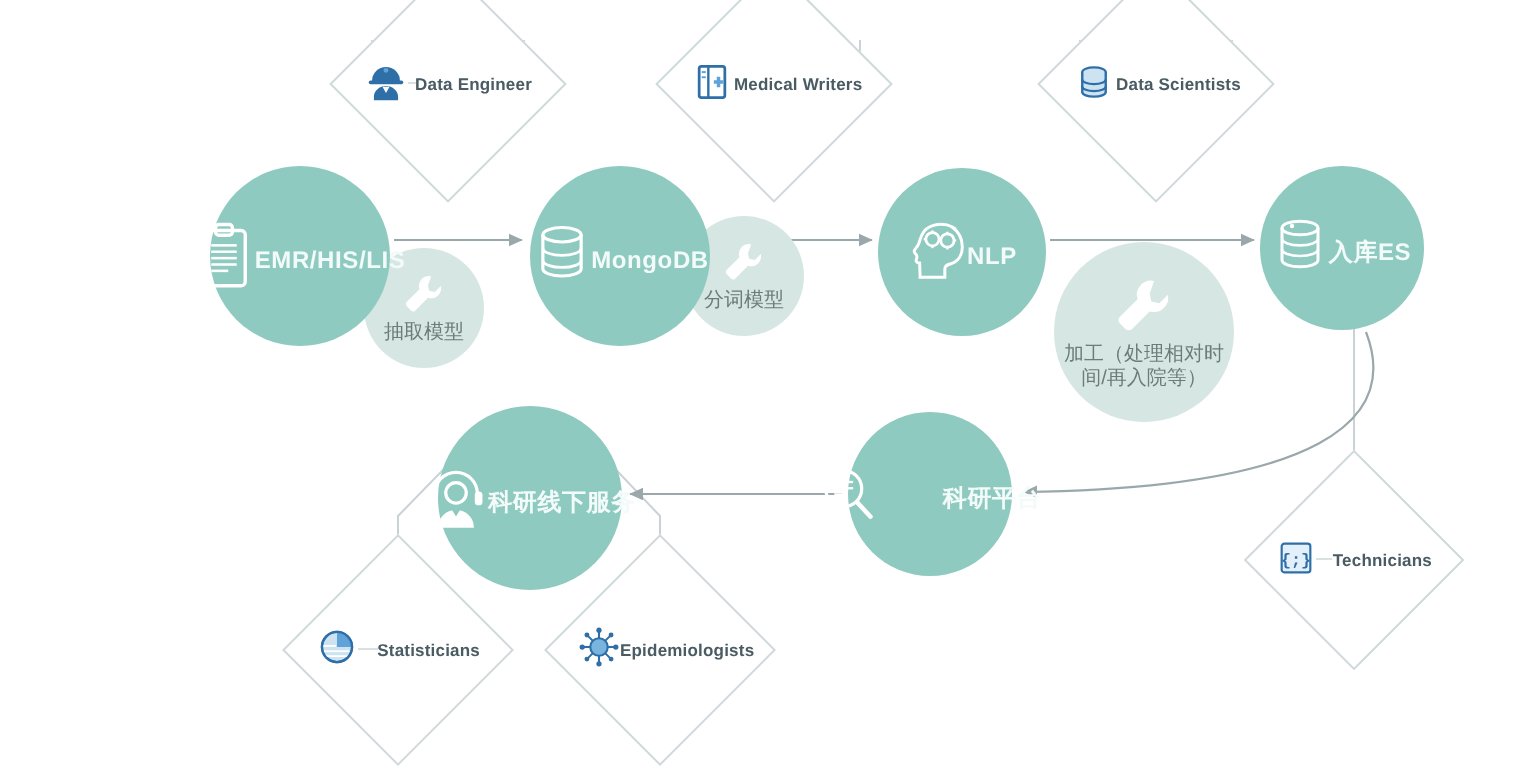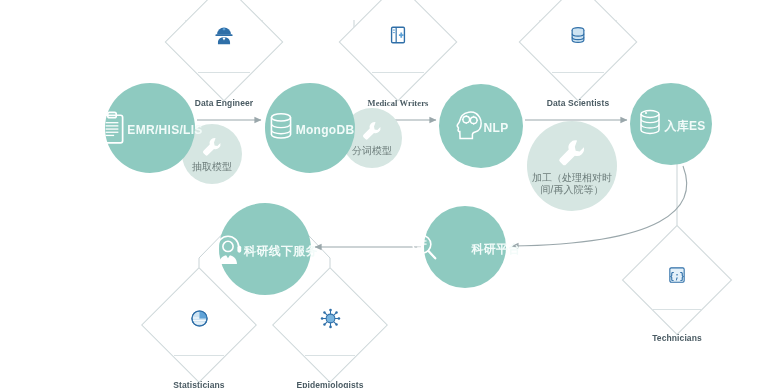--- a/index.html
+++ b/index.html
@@ -43,23 +43,22 @@
   
   .dia{position:absolute;}
   .dia .box{
     position:absolute;left:0;top:0;width:100%;height:100%;
     border:1px solid #cfd8da;
     transform:rotate(45deg);
     box-sizing:border-box;background:#ffffff;
   }
   .dia .inner{
     position:absolute;left:0;top:0;width:100%;height:100%;
-    display:flex;flex-direction:column;align-items:center;
-    justify-content:space-between;
-    margin-top:24px;
+    display:flex;flex-direction:row;align-items:center;
+    justify-content:flex-start;
   }
   .dia .ic{line-height:0;margin-bottom:3px;}
   .dia .rule{width:62%;height:1px;background:#d9e1e3;margin:2px 0 4px;}
   .dia .lbl{
     font-size:8.5px;font-weight:bold;color:#4a5b63;
     white-space:nowrap;letter-spacing:.1px;
   }
 </style>
 </head>
 <body>
@@ -219,21 +218,21 @@
           <path d="M12 14.2c-3.6 0-6.6 2.6-6.6 5.9V22h13.2v-1.9c0-3.3-3-5.9-6.6-5.9z" fill="#2f6fa8"></path>
           <path d="M10.1 14.6L12 18l1.9-3.4z" fill="#ffffff"></path>
           <circle cx="12" cy="5.6" r="1.3" fill="#5fa3d8"></circle>
         </svg>
       </span>
       <div class="rule"></div>
       <span class="lbl">Data Engineer</span>
     </div>
   </div>
 
-  <div class="dia" style="left:356px;top:0px;width:84px;height:84px;font-family:Liberation Serif, serif;">
+  <div class="dia" style="left:345px;top:0px;width:84px;height:84px;">
     <div class="box"></div>
     <div class="inner">
       <span class="ic">
         <svg width="22" height="22" viewBox="0 0 24 24">
           <rect x="5" y="3.5" width="14" height="17" rx="1.3" fill="none" stroke="#2f6fa8" stroke-width="1.5"></rect>
           <line x1="10" y1="3.5" x2="10" y2="20.5" stroke="#2f6fa8" stroke-width="1.3"></line>
           <path d="M14.6 9.2h1.9v1.9h1.6v1.9h-1.6v1.9h-1.9v-1.9H13v-1.9h1.6z" fill="#5fa3d8"></path>
           <line x1="6.4" y1="6.6" x2="8.6" y2="6.6" stroke="#5fa3d8" stroke-width="1.1"></line>
           <line x1="6.4" y1="9.4" x2="8.6" y2="9.4" stroke="#5fa3d8" stroke-width="1.1"></line>
         </svg>

